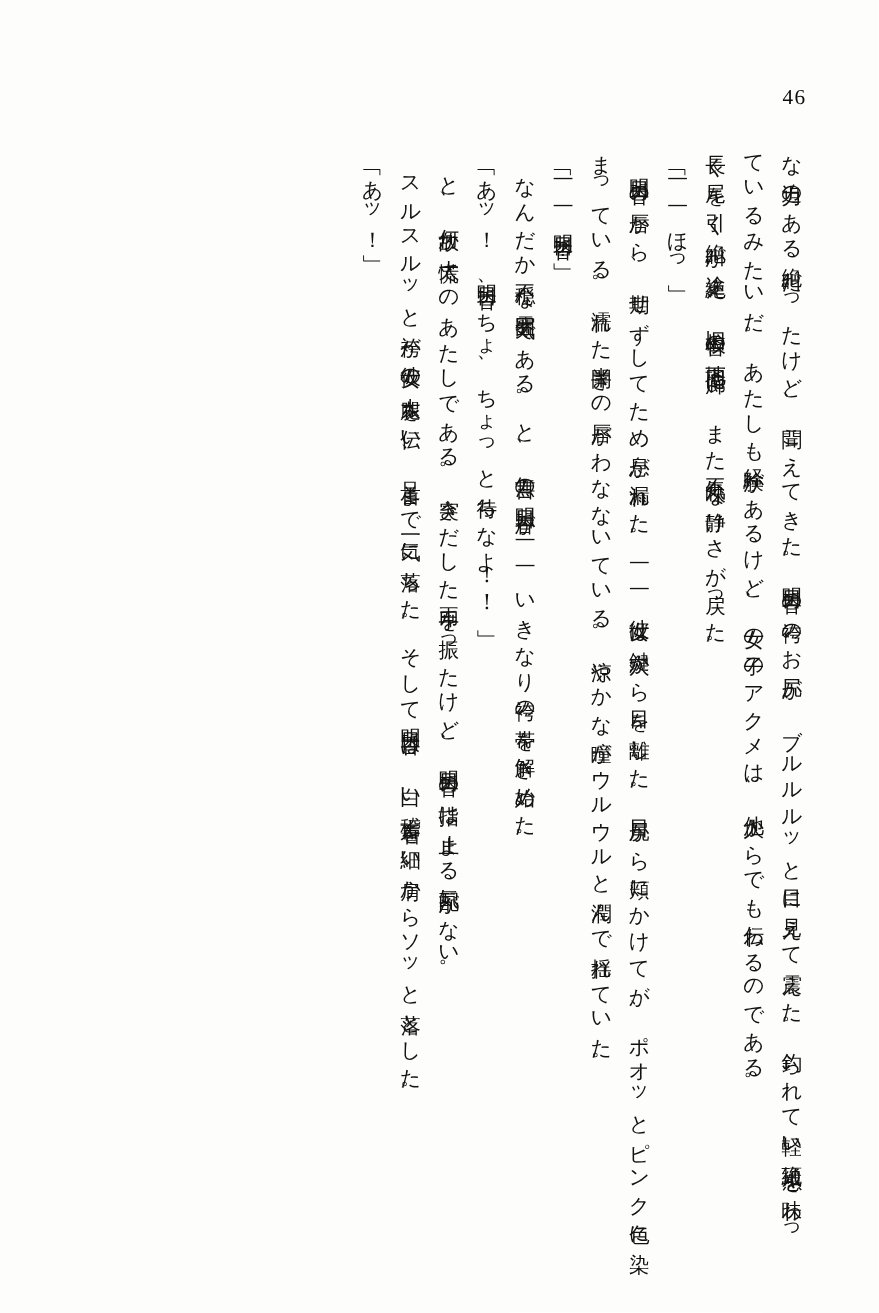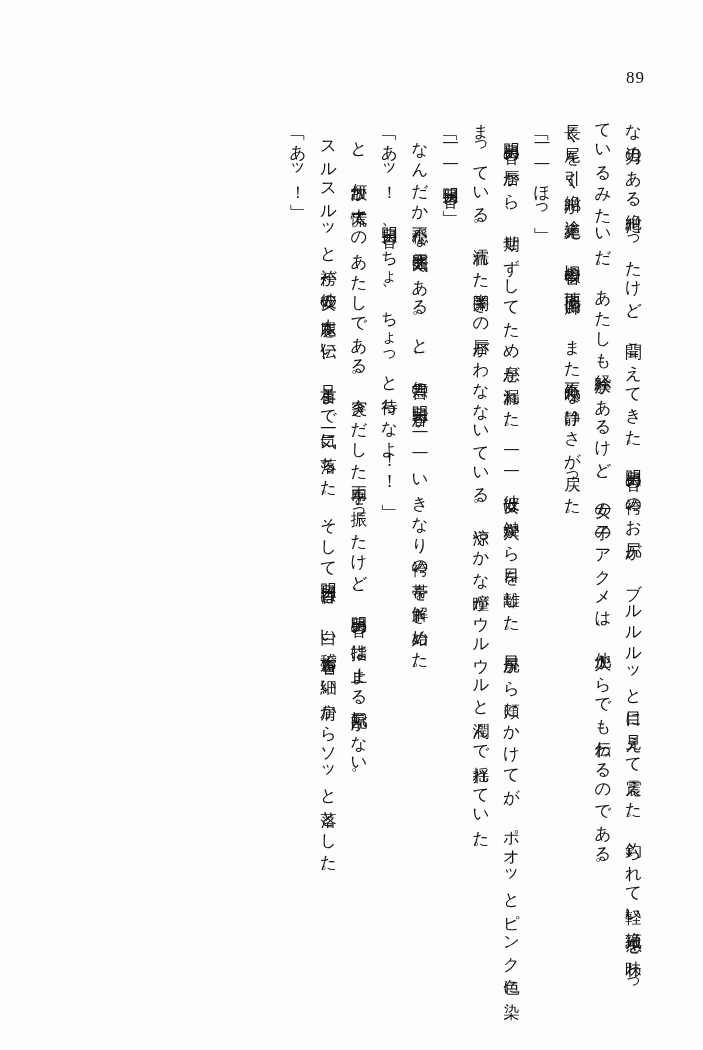--- a/index.html
+++ b/index.html
@@ -46,21 +46,21 @@
   }
   .text-body p.indent {
     text-indent: 18px;
   }
 </style>
 </head>
 <body>
 
 <div class="page">
 
-  <div class="page-number">89</div>
+  <div class="page-number">46</div>
 
   <div class="text-body">
     <p class="p0">な迫力のある絶叫だったけど、聞こえてきた。明日香の袴のお尻が、ブルルルッと目に見えて震えた。釣られて軽い絶頂感を味わっているみたいだ。あたしも経験があるけど、女の子のアクメは、他人からでも伝わるのである。</p>
     <p class="p1">長く尾を引く絶叫が途絶え、旧校舎の地下回廊に、また不気味な静けさが戻った。</p>
     <p class="indent">「——ほっ」</p>
     <p class="indent">明日香の唇から、期せずしてため息が漏れた。——彼女は鍵穴から目を離した。目尻から頬にかけてが、ポオッとピンク色に染まっている。濡れた半開きの唇がわなないている。涼やかな瞳がウルウルと潤んで揺れていた。</p>
     <p class="indent">「——明日香？」</p>
     <p class="indent">なんだか不穏な雰囲気である。と、無言の明日香が——いきなり袴の帯を解き始めた。</p>
     <p class="indent">「あッ！ 明日香、ちょ、ちょっと待ちなよ!!」</p>
     <p class="indent">と、何故か大慌てのあたしである。突きだした両手を振ったけど、明日香の指は止まる気配がない。</p>

